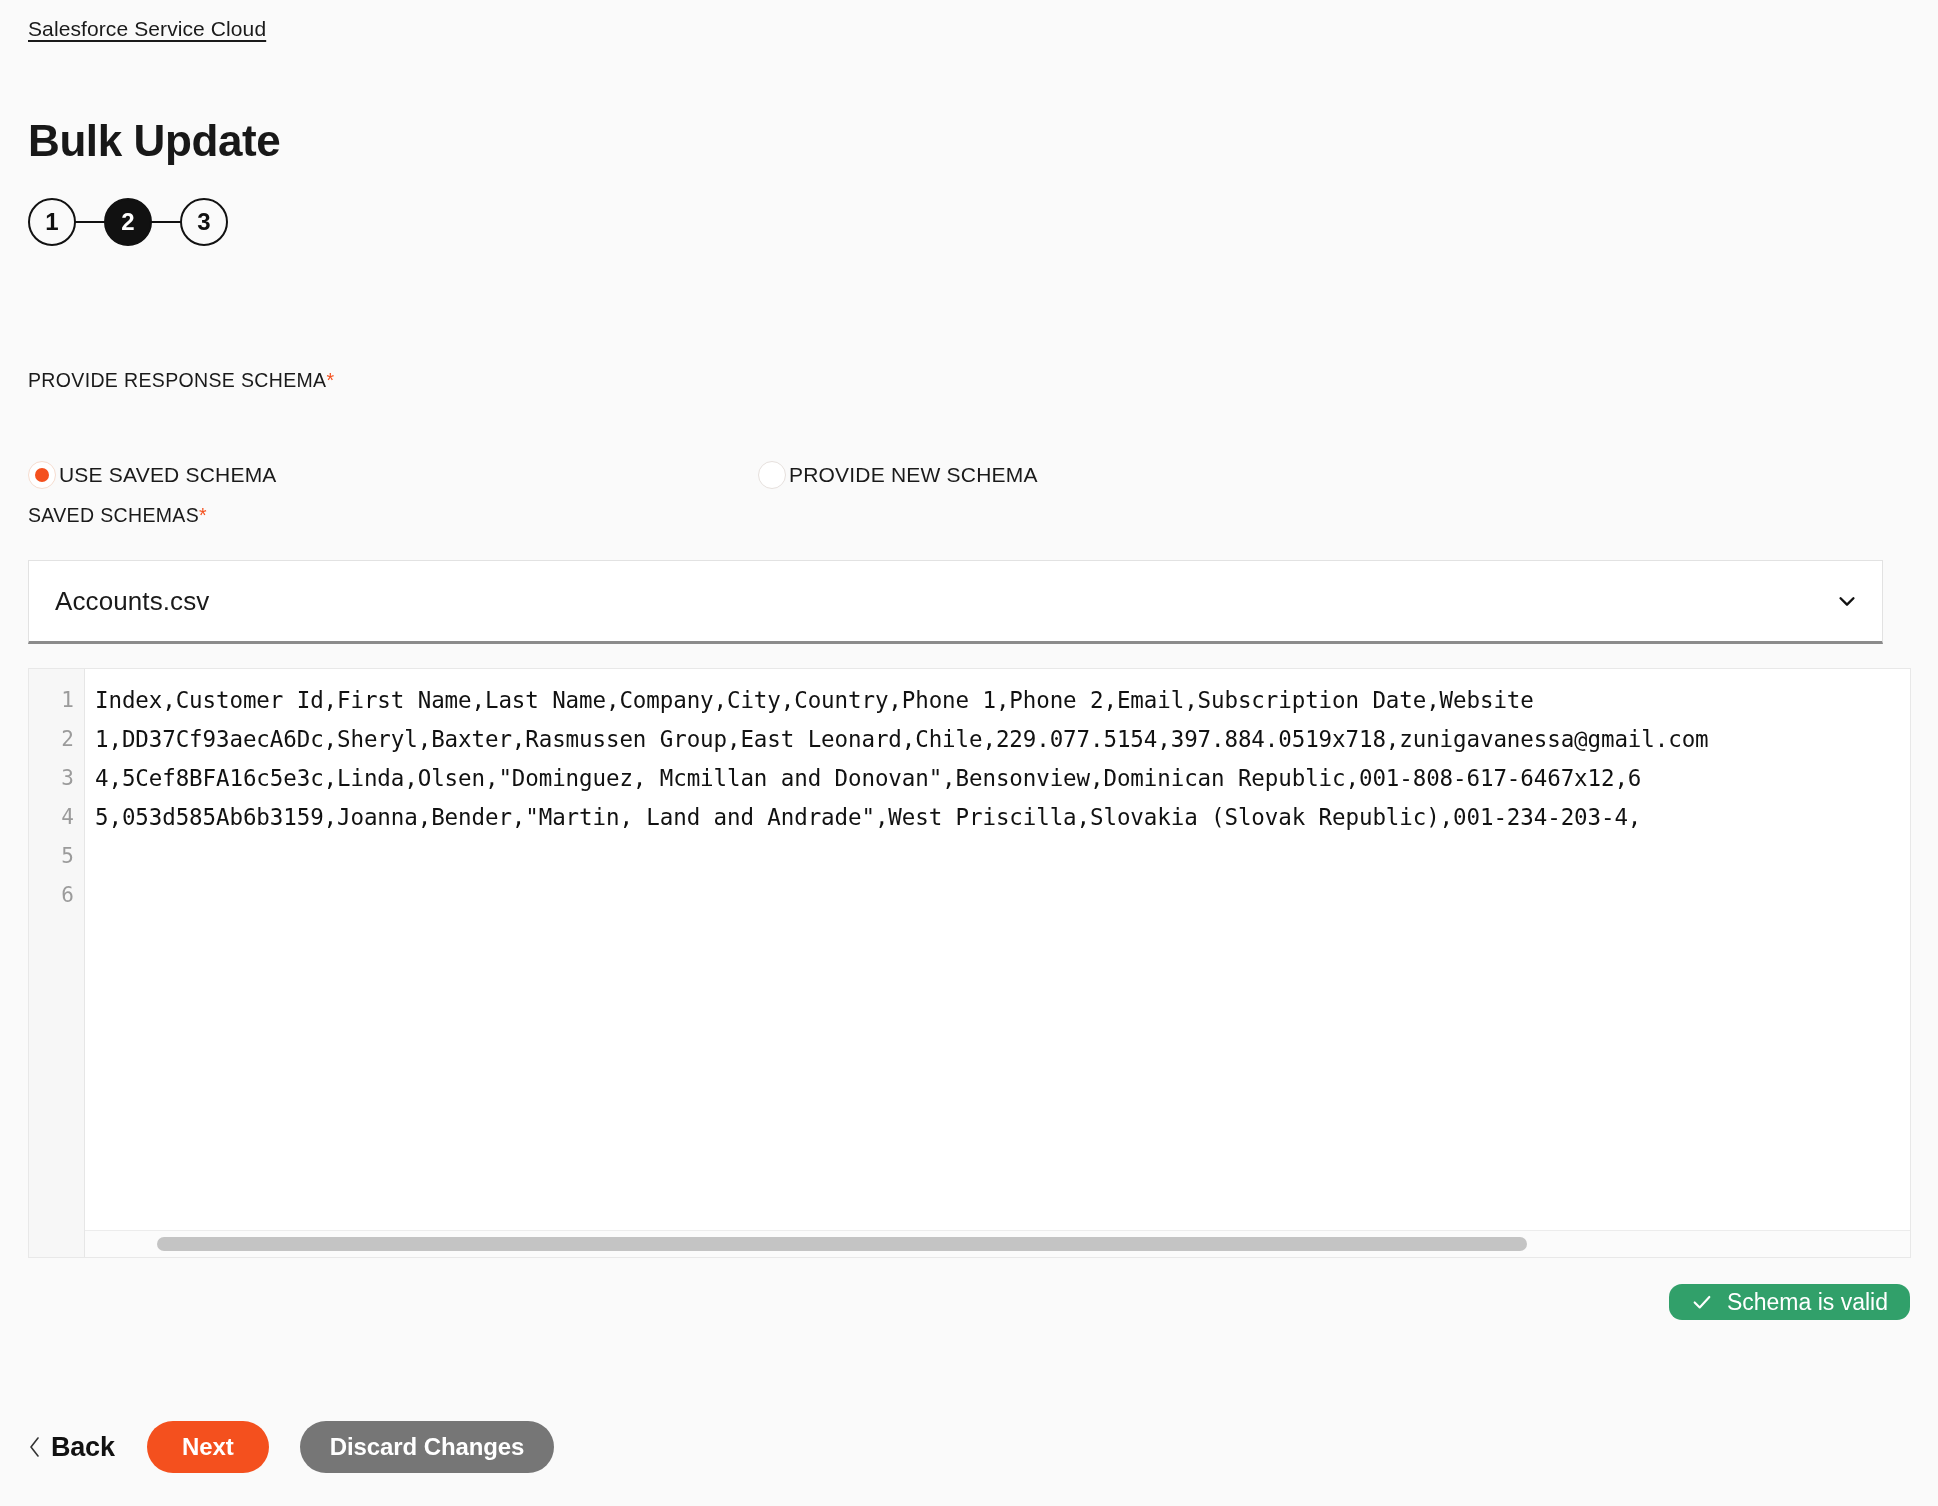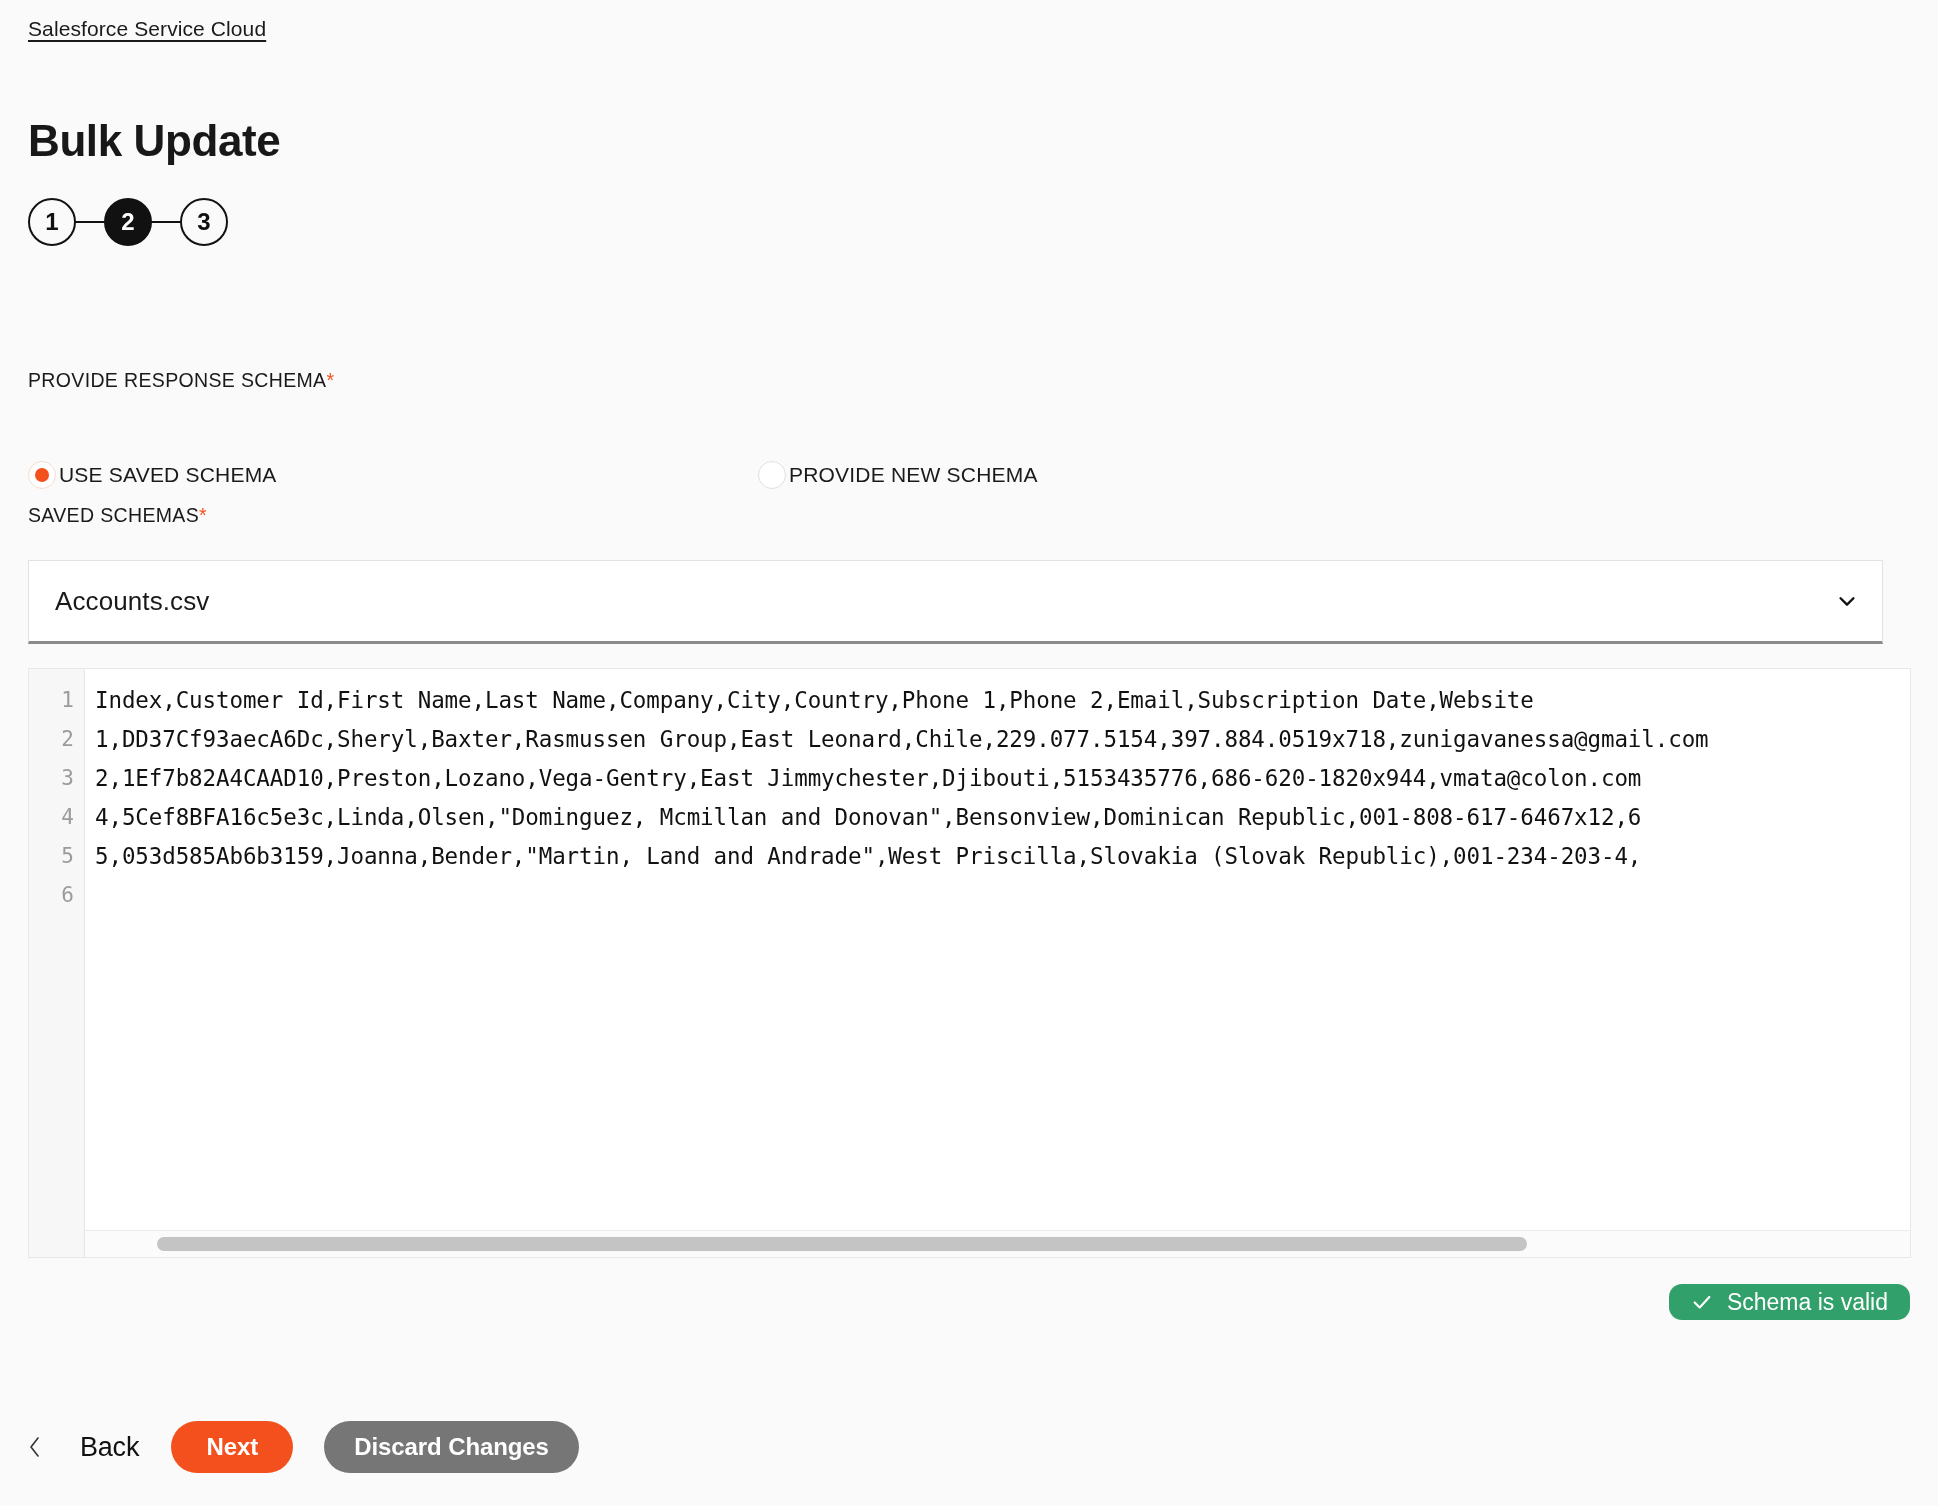--- a/index.html
+++ b/index.html
@@ -271,26 +271,25 @@
     left: 28px;
     top: 1447px;
     transform: translateY(-50%);
     display: flex;
     align-items: center;
   }
   .back-btn {
     display: flex;
     align-items: center;
     font-size: 27px;
-    font-weight: 400;
+    font-weight: 700;
     color: #111;
     cursor: pointer;
     margin-right: 32px;
     letter-spacing: -0.2px;
-    gap: 29px;
   }
   .back-chevron {
     width: 14px;
     height: 22px;
     margin-right: 9px;
     display: block;
   }
   .btn {
     border: none;
     border-radius: 26px;
@@ -363,21 +362,20 @@
       <div>1</div>
       <div>2</div>
       <div>3</div>
       <div>4</div>
       <div>5</div>
       <div>6</div>
     </div>
     <div class="code-area">
       <div class="code-line">Index,Customer Id,First Name,Last Name,Company,City,Country,Phone 1,Phone 2,Email,Subscription Date,Website</div>
       <div class="code-line">1,DD37Cf93aecA6Dc,Sheryl,Baxter,Rasmussen Group,East Leonard,Chile,229.077.5154,397.884.0519x718,zunigavanessa@gmail.com</div>
-      <div class="code-line">2,1Ef7b82A4CAAD10,Preston,Lozano,Vega-Gentry,East Jimmychester,Djibouti,5153435776,686-620-1820x944,vmata@colon.com</div>
       <div class="code-line">4,5Cef8BFA16c5e3c,Linda,Olsen,"Dominguez, Mcmillan and Donovan",Bensonview,Dominican Republic,001-808-617-6467x12,6</div>
       <div class="code-line">5,053d585Ab6b3159,Joanna,Bender,"Martin, Land and Andrade",West Priscilla,Slovakia (Slovak Republic),001-234-203-4,</div>
       <div class="hscroll-track">
         <div class="hscroll-thumb"></div>
       </div>
     </div>
   </div>
 
   <div class="valid-badge">
     <svg class="check-icon" viewBox="0 0 24 24">

